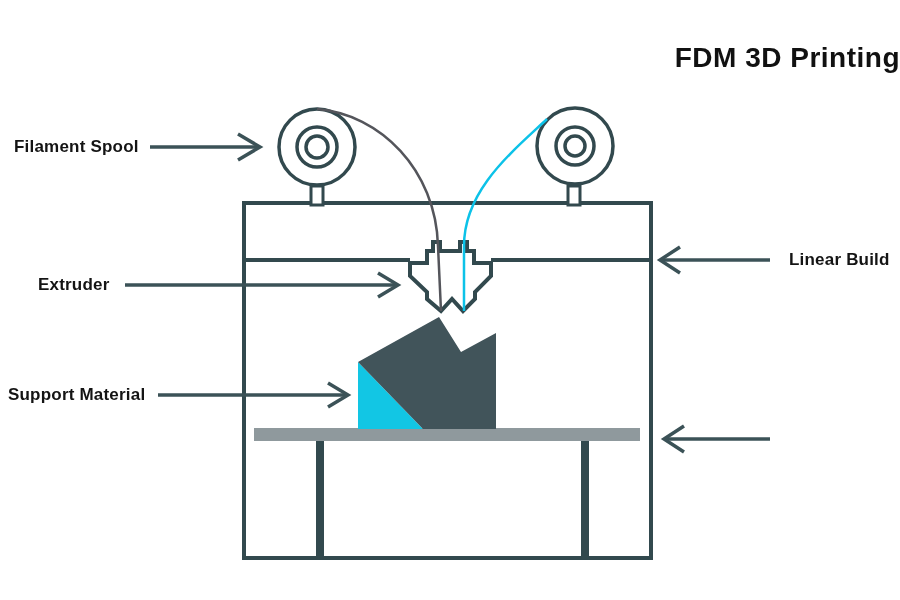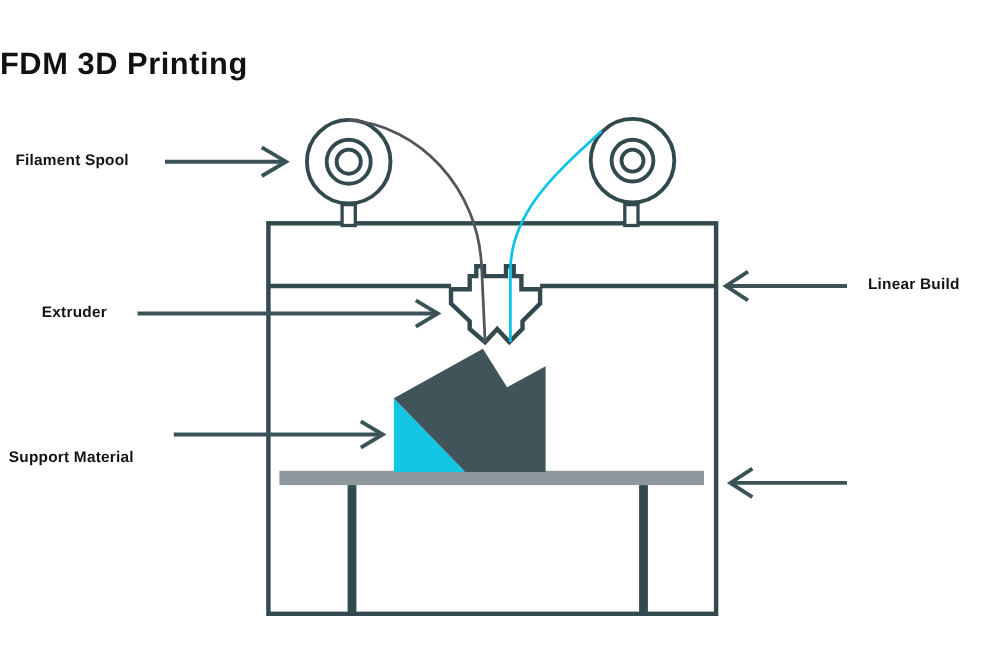--- a/index.html
+++ b/index.html
@@ -7,29 +7,29 @@
     position:relative;
     width:900px;height:600px;
     background:#ffffff;
     font-family:"Liberation Sans", sans-serif;
     overflow:hidden;
   }
   #diagram-svg{position:absolute;left:0;top:0;}
   .lbl{
     position:absolute;
     font-weight:bold;
-    font-size:14px;
+    font-size:17px;
     color:#141414;
     letter-spacing:0.2px;
     white-space:nowrap;
   }
   .page-title{
     position:absolute;
     left:0;right:0;top:42px;
-    text-align:left;
+    text-align:right;
     font-weight:bold;
     font-size:28px;
     color:#111111;
     letter-spacing:0.5px;
   }
   .ol{stroke:#32494e;fill:none;}
   .ol-fill{stroke:#32494e;fill:#ffffff;}
   .arrow{stroke:#3b5257;fill:none;stroke-width:3.5;stroke-linejoin:miter;}
 </style>
 </head>
@@ -98,18 +98,18 @@
       <polyline points="684,426 664,439 684,452" class="arrow"></polyline>
     </g>
   </svg>
 
   <div class="page-title">FDM 3D Printing</div>
 
   <div class="lbl" style="left:14px;top:137px;">Filament Spool</div>
 
   <div class="lbl" style="left:38px;top:275px;text-align:center;">Extruder</div>
 
-  <div class="lbl" style="left:8px;top:385px;margin-top:22px;">Support Material</div>
+  <div class="lbl" style="left:8px;top:385px;">Support Material</div>
 
   <div class="lbl" style="left:789px;top:250px;">Linear Build</div>
 
 
 </div>
 
 </body></html>

